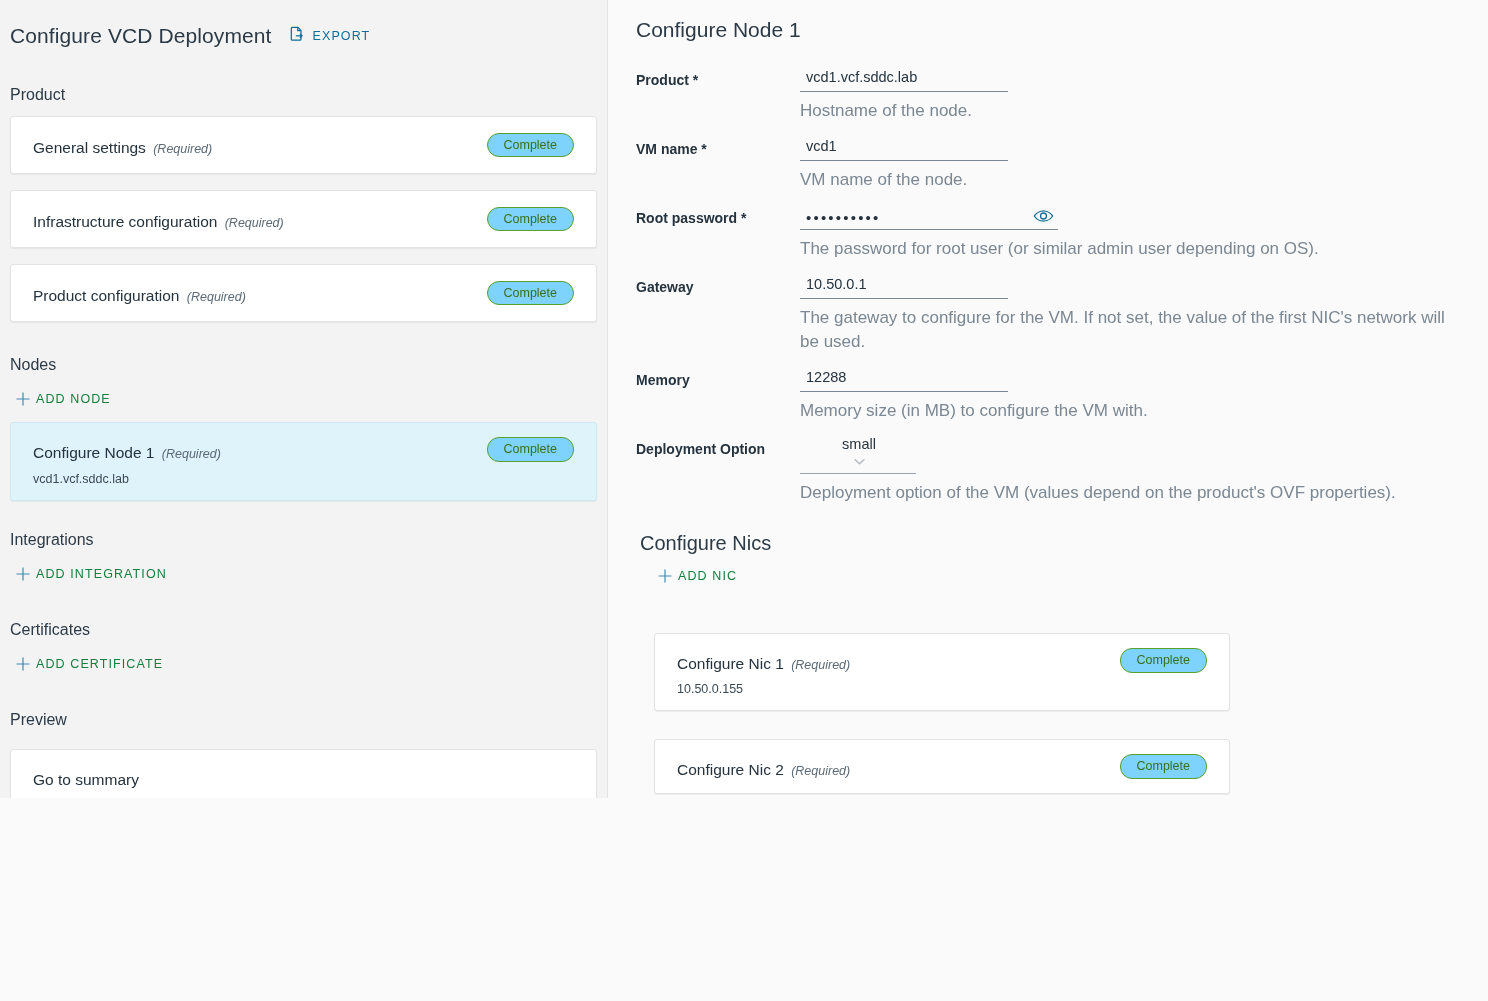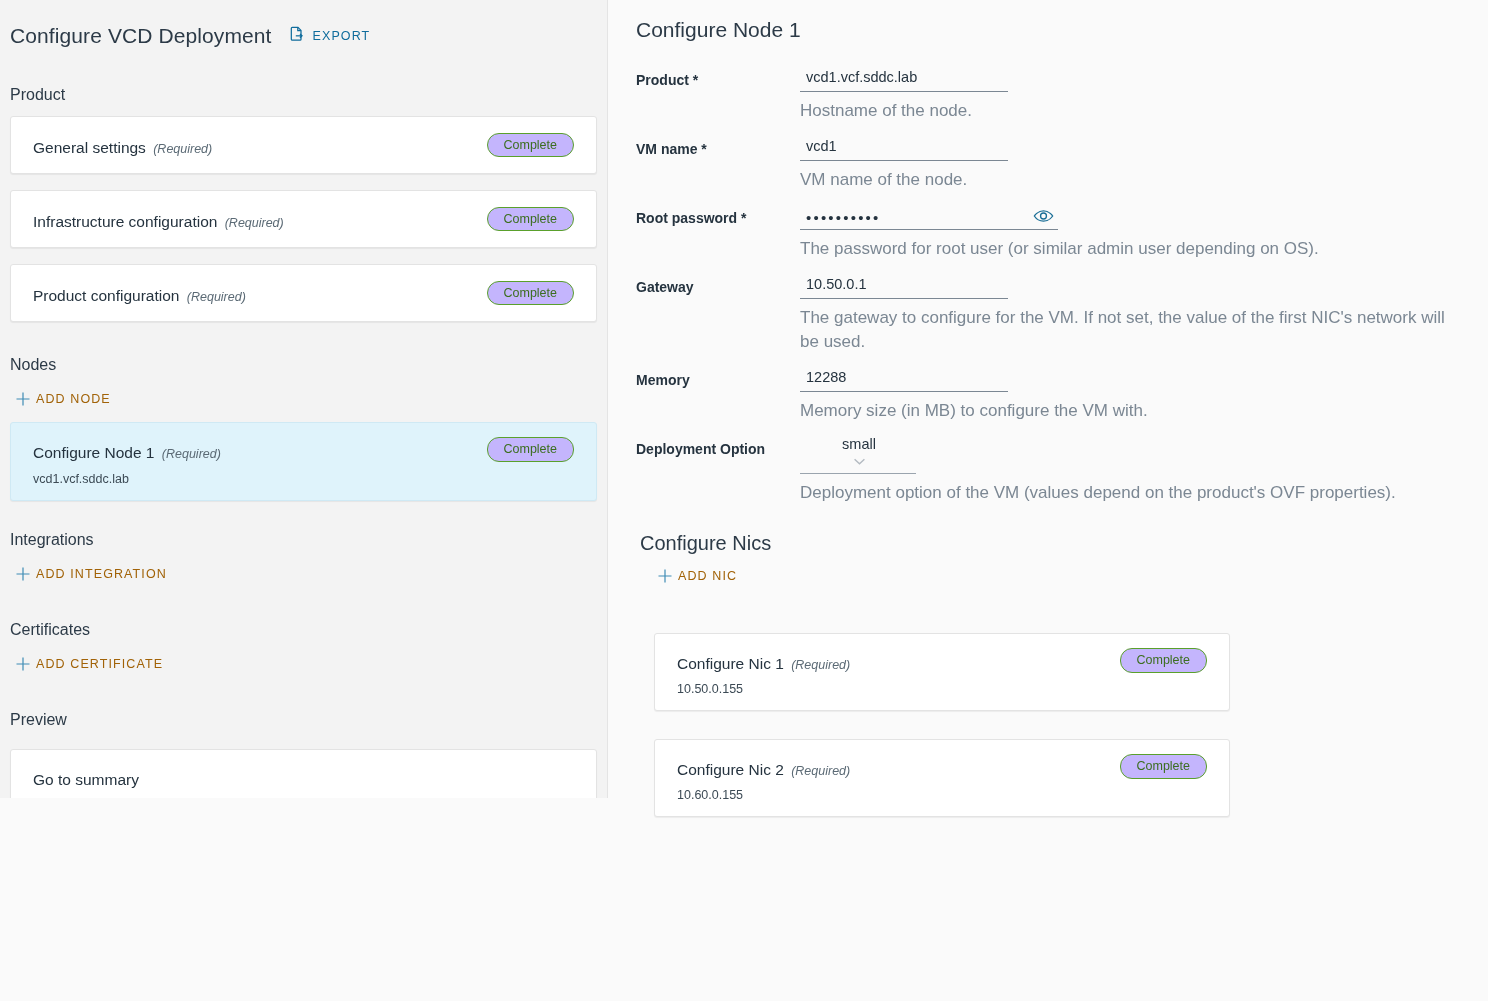--- a/index.html
+++ b/index.html
@@ -88,21 +88,21 @@
     font-weight: 400;
   }
   .card-title .req {
     font-style: italic;
     font-size: 12.5px;
     color: #5b6a75;
     margin-left: 3px;
   }
   .badge-complete {
     border: 1px solid #5aa02c;
-    background: #c4b5fd;
+    background: #7dd3fc;
     color: #3c6e1f;
     border-radius: 12px;
     font-size: 12.5px;
     padding: 3px 16px;
     line-height: 1.35;
     white-space: nowrap;
   }
   .card-sub {
     font-size: 12.5px;
     color: #3c4a55;
@@ -116,21 +116,21 @@
     align-items: center;
     gap: 4px;
     color: #0f6c9c;
     cursor: pointer;
     margin: 2px 0 6px 2px;
     padding: 2px 2px;
   }
   .link-action .label {
     font-size: 12.5px;
     letter-spacing: 1.1px;
-    color: #a16207;
+    color: #15803d;
   }
   .plus-icon { display:inline-block; width: 18px; height: 18px; }
 
   
   .right-panel {
     flex: 1;
     height: 1001px;
     background: #fafafa;
     padding: 16px 22px 0 28px;
     overflow: hidden;
@@ -447,18 +447,17 @@
       </div>
 
       <div class="nic-card">
         <div class="card-row">
           <div class="card-title">
             <span>Configure Nic 2</span>
             <span class="req">(Required)</span>
           </div>
           <div class="badge-complete">Complete</div>
         </div>
-        <div class="card-sub">10.60.0.155</div>
       </div>
     </div>
 
   </div>
 </div>
 
 </body></html>

